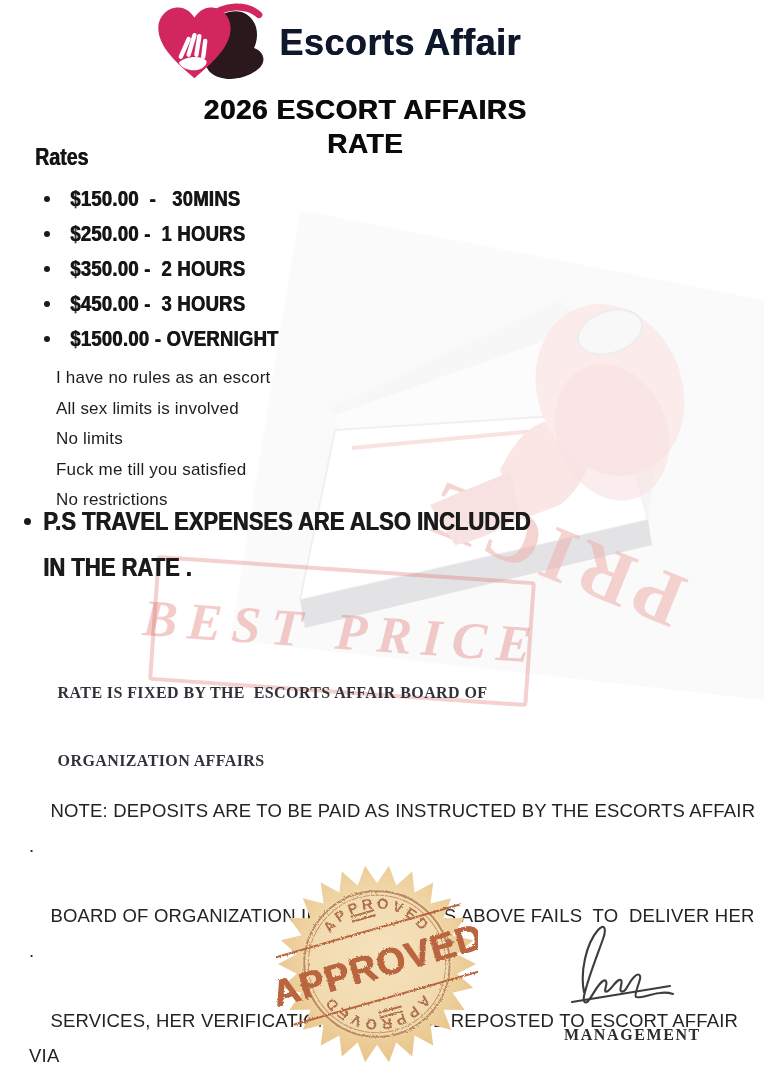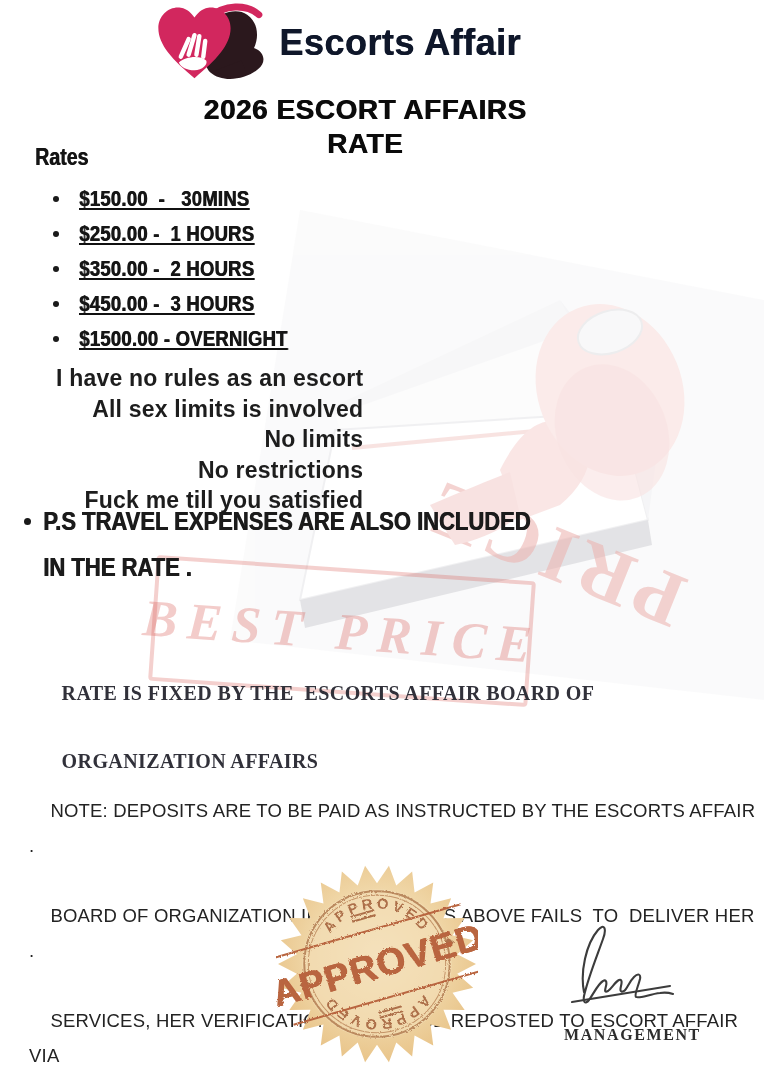--- a/index.html
+++ b/index.html
@@ -35,52 +35,51 @@
     font-size:28px;font-weight:bold;line-height:34px;color:#0b0b0b;
     letter-spacing:0.5px;text-shadow:.7px 0 currentColor;
   }
   
   .rates-heading{
     position:absolute;left:35px;top:144px;z-index:2;
     font-size:23px;font-weight:bold;color:#141414;
     transform:scaleX(.85);transform-origin:left;
     text-shadow:.7px 0 currentColor;
   }
-  .rates-list{position:absolute;left:53px;top:181px;z-index:2;text-decoration:underline;}
+  .rates-list{position:absolute;left:44px;top:181px;z-index:2;}
   .rate-item{display:flex;align-items:center;height:35px;}
   .bullet-dot{
     width:6px;height:6px;border-radius:50%;background:#1a1a1a;
     margin-right:20px;flex:0 0 auto;
   }
   .rate-text{
     font-size:22px;font-weight:bold;color:#161616;white-space:pre;
     transform:scaleX(.84);transform-origin:left;
     text-shadow:.8px 0 currentColor;letter-spacing:0.3px;
   }
   
   .desc{position:absolute;left:56px;top:363px;z-index:2;}
   .desc-line{
-    font-size:23px;font-weight:bold;color:#1d1d1d;line-height:30.5px;
+    font-size:17px;font-weight:normal;color:#1d1d1d;line-height:30.5px;
     letter-spacing:0.2px;
-    text-align:right;
   }
   
   .ps{position:absolute;left:24px;top:507px;z-index:2;}
   .ps-row{display:flex;align-items:center;}
   .ps-dot{width:7px;height:7px;border-radius:50%;background:#1a1a1a;margin-right:12px;flex:0 0 auto;}
   .ps-text{
     font-size:25px;font-weight:bold;color:#1b1b1b;white-space:pre;
     transform:scaleX(.88);transform-origin:left;
     text-shadow:.8px 0 currentColor;
   }
   .ps-line2{margin-left:19px;margin-top:17px;}
   
   .board{position:absolute;left:40px;top:642px;z-index:2;
     font-family:"Liberation Serif",serif;font-weight:bold;
-    font-size:20px;line-height:34px;color:#31313a;white-space:pre-wrap;
+    font-size:16px;line-height:34px;color:#31313a;white-space:pre-wrap;
     letter-spacing:0.4px;
   }
   
   .note{position:absolute;left:29px;top:758px;z-index:2;
     font-size:18.5px;font-weight:normal;line-height:35px;color:#232323;
     letter-spacing:0.2px;white-space:pre-wrap;
   }
   .note a,.email{color:#5d7ab2;text-decoration:none;cursor:pointer;}
   
   .badge{position:absolute;left:276px;top:863px;width:202px;height:202px;z-index:2;}
@@ -180,22 +179,22 @@
     <li class="rate-item">
       <span class="bullet-dot"></span>
       <span class="rate-text">$1500.00 - OVERNIGHT</span>
     </li>
   </ul>
 
   <div class="desc">
     <div class="desc-line">I have no rules as an escort</div>
     <div class="desc-line">All sex limits is involved</div>
     <div class="desc-line">No limits</div>
+    <div class="desc-line">Fuck me till you satisfied</div>
     <div class="desc-line">No restrictions</div>
-    <div class="desc-line">Fuck me till you satisfied</div>
   </div>
 
   <div class="ps">
     <div class="ps-row">
       <span class="ps-dot"></span>
       <span class="ps-text">P.S TRAVEL EXPENSES ARE ALSO INCLUDED</span>
     </div>
     <div class="ps-row ps-line2">
       <span class="ps-text">IN THE RATE .</span>
     </div>

